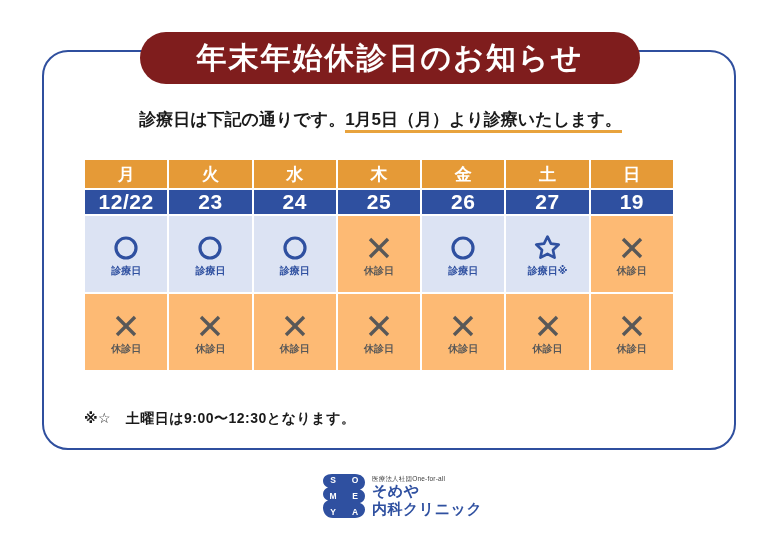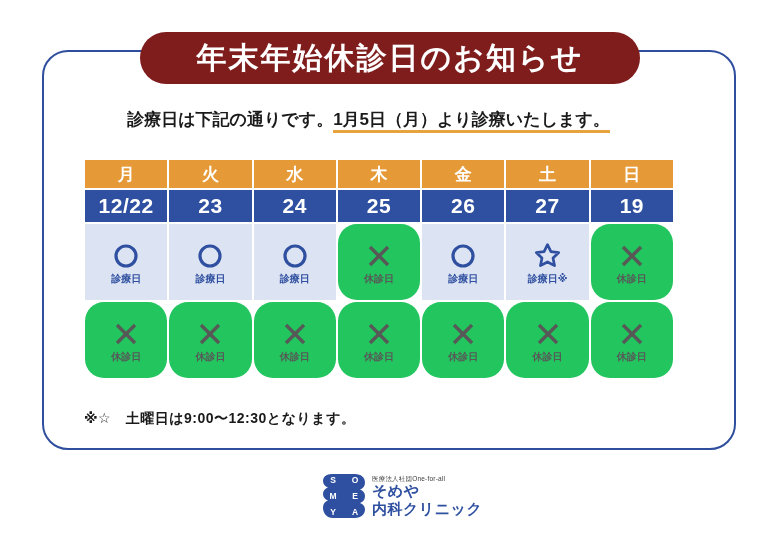--- a/index.html
+++ b/index.html
@@ -47,21 +47,21 @@
     font-size: 30px;
     font-weight: bold;
     letter-spacing: 2px;
     line-height: 1;
     white-space: nowrap;
   }
 
   
   #subtitle {
     position: absolute;
-    left: 0;
+    left: 12px;
     top: 108px;
     width: 737px;
     text-align: center;
     font-size: 17px;
     font-weight: bold;
     color: #1a1a1a;
     white-space: nowrap;
     z-index: 4;
   }
   #subtitle .plain { }
@@ -95,34 +95,33 @@
     font-weight: bold;
     height: 28px;
   }
 
   
   .date-cell {
     background: #2F50A0;
     color: #ffffff;
     font-size: 21px;
     font-weight: bold;
-    height: 32px;
+    height: 24px;
     letter-spacing: 0.5px;
   }
 
   
   .status-cell {
     height: 58px;
   }
   .status-cell.open {
     background: #DCE3F3;
   }
   .status-cell.closed {
-    background: #22c55e;
-    border-radius: 19px;
+    background: #fdba74;
   }
   .status-inner {
     display: flex;
     flex-direction: column;
     align-items: center;
     justify-content: center;
     height: 76px;
   }
   .mark {
     line-height: 1;

